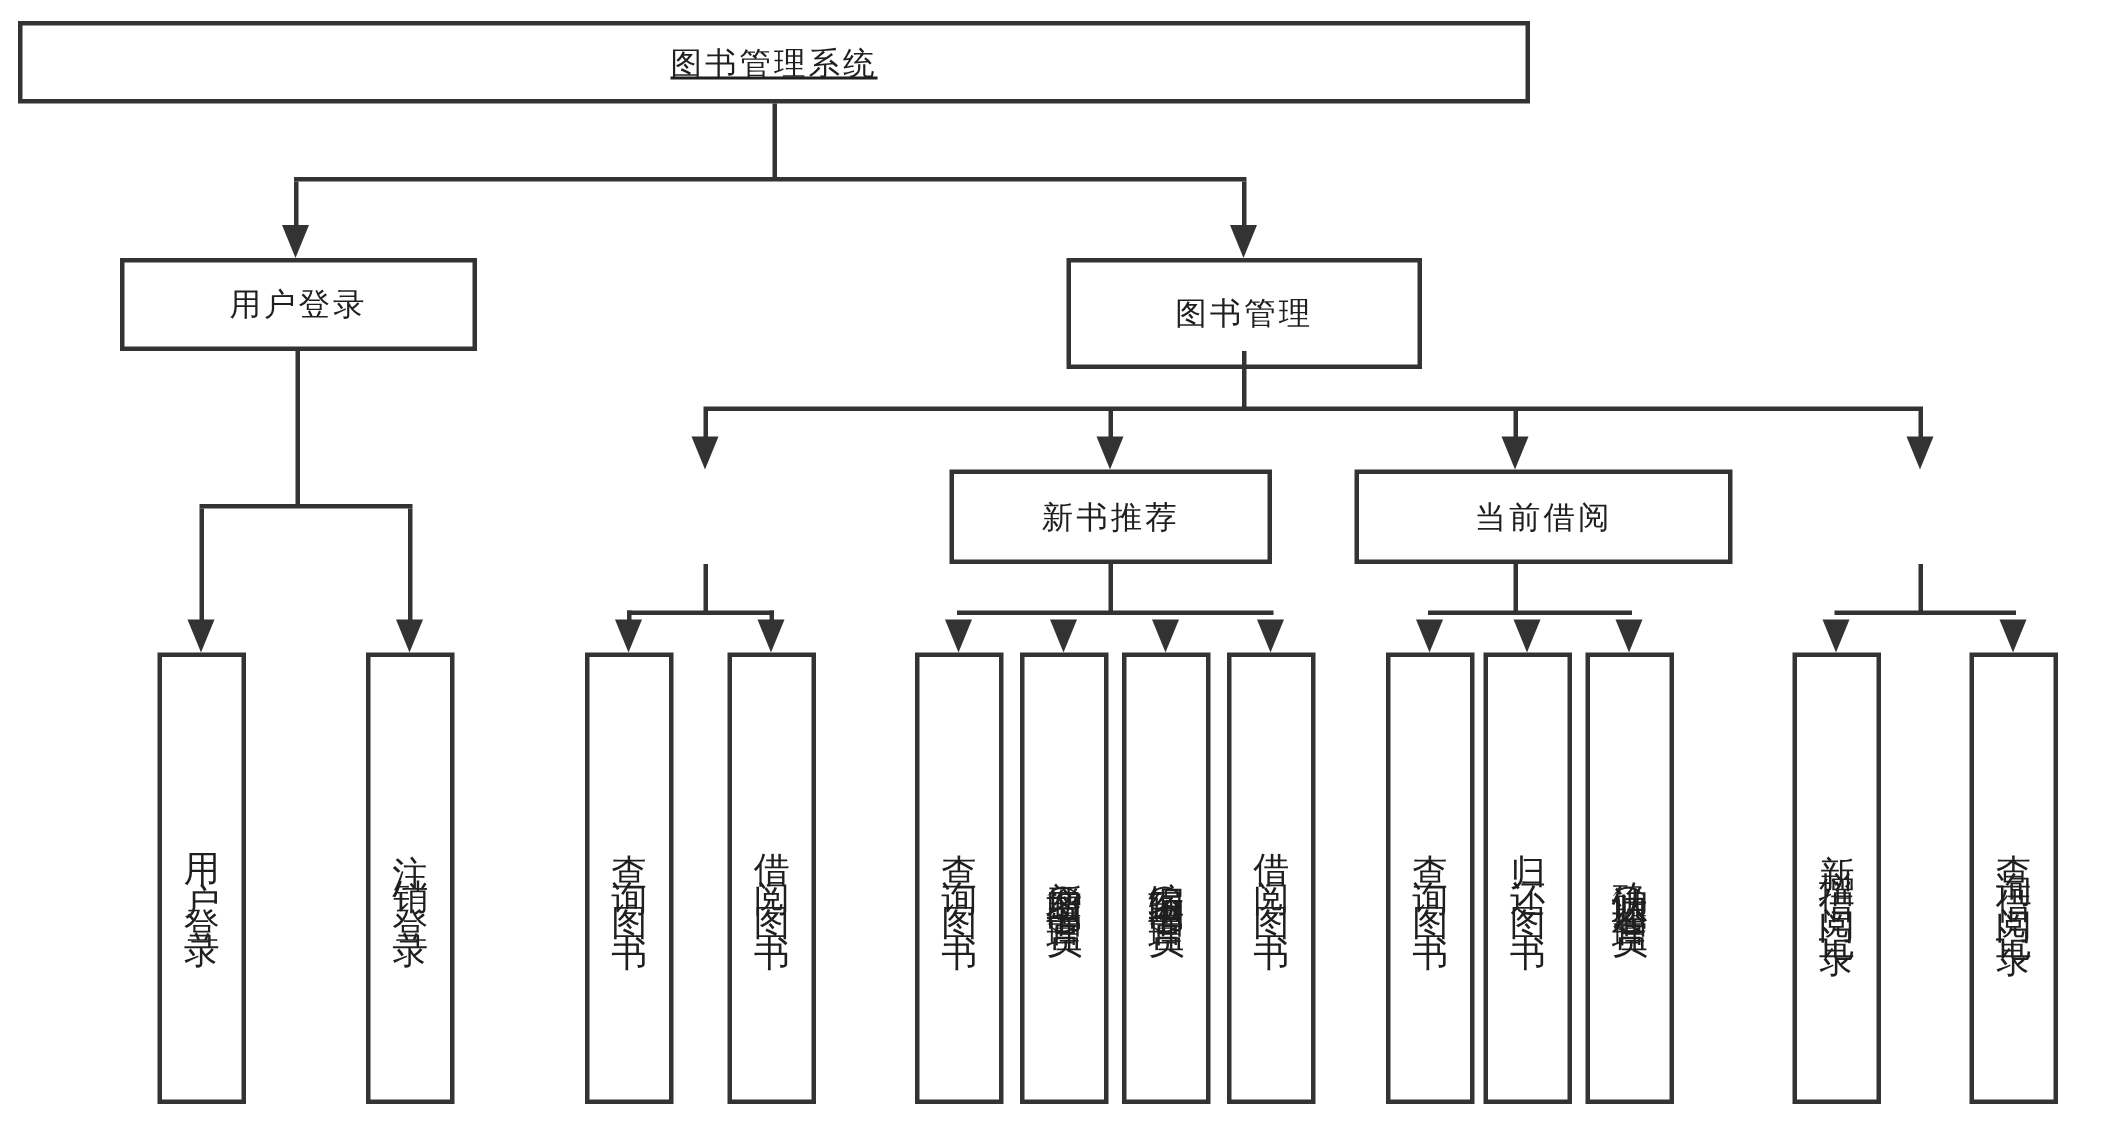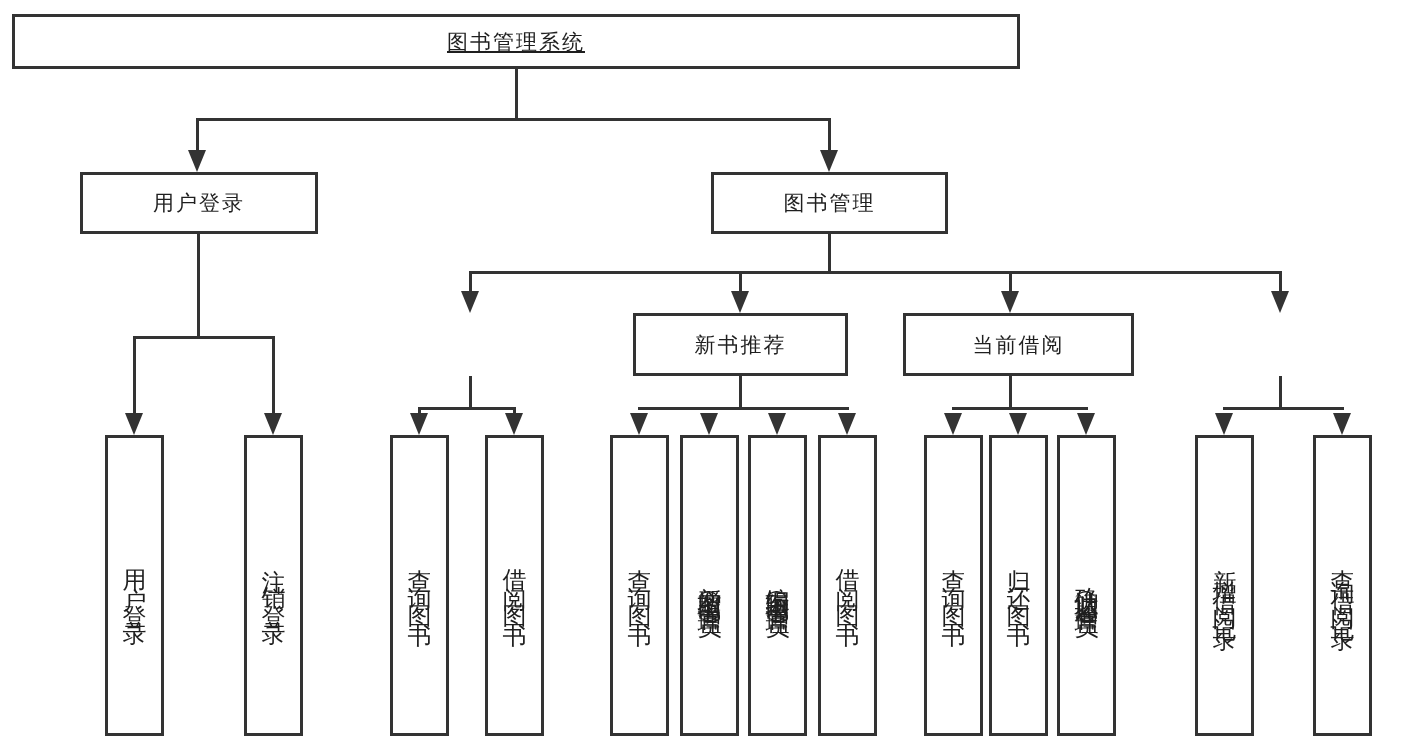--- a/index.html
+++ b/index.html
@@ -63,30 +63,30 @@
 <div class="canvas">
 
   <div class="box" style="left:12px; top:14px; width:1008px; height:55px;text-decoration:underline;">
     <span>图书管理系统</span>
   </div>
 
   <div class="box" style="left:80px; top:172px; width:238px; height:62px;">
     <span>用户登录</span>
   </div>
 
-  <div class="box" style="left:711px; top:172px; width:237px; height:62px;">
+  <div class="box" style="left:711px; top:172px; width:237px; height:74px;">
     <span>图书管理</span>
   </div>
 
 
   <div class="box" style="left:633px; top:313px; width:215px; height:63px;">
     <span>新书推荐</span>
   </div>
 
-  <div class="box" style="left:903px; top:313px; width:231px; height:63px;">
+  <div class="box" style="left:903px; top:313px; width:252px; height:63px;">
     <span>当前借阅</span>
   </div>
 
 
   <div class="box vbox sp4" style="left:105px; top:435px; width:59px; height:301px;">
     <span>用户登录</span>
   </div>
   <div class="box vbox sp4" style="left:244px; top:435px; width:59px; height:301px;">
     <span>注销登录</span>
   </div>

